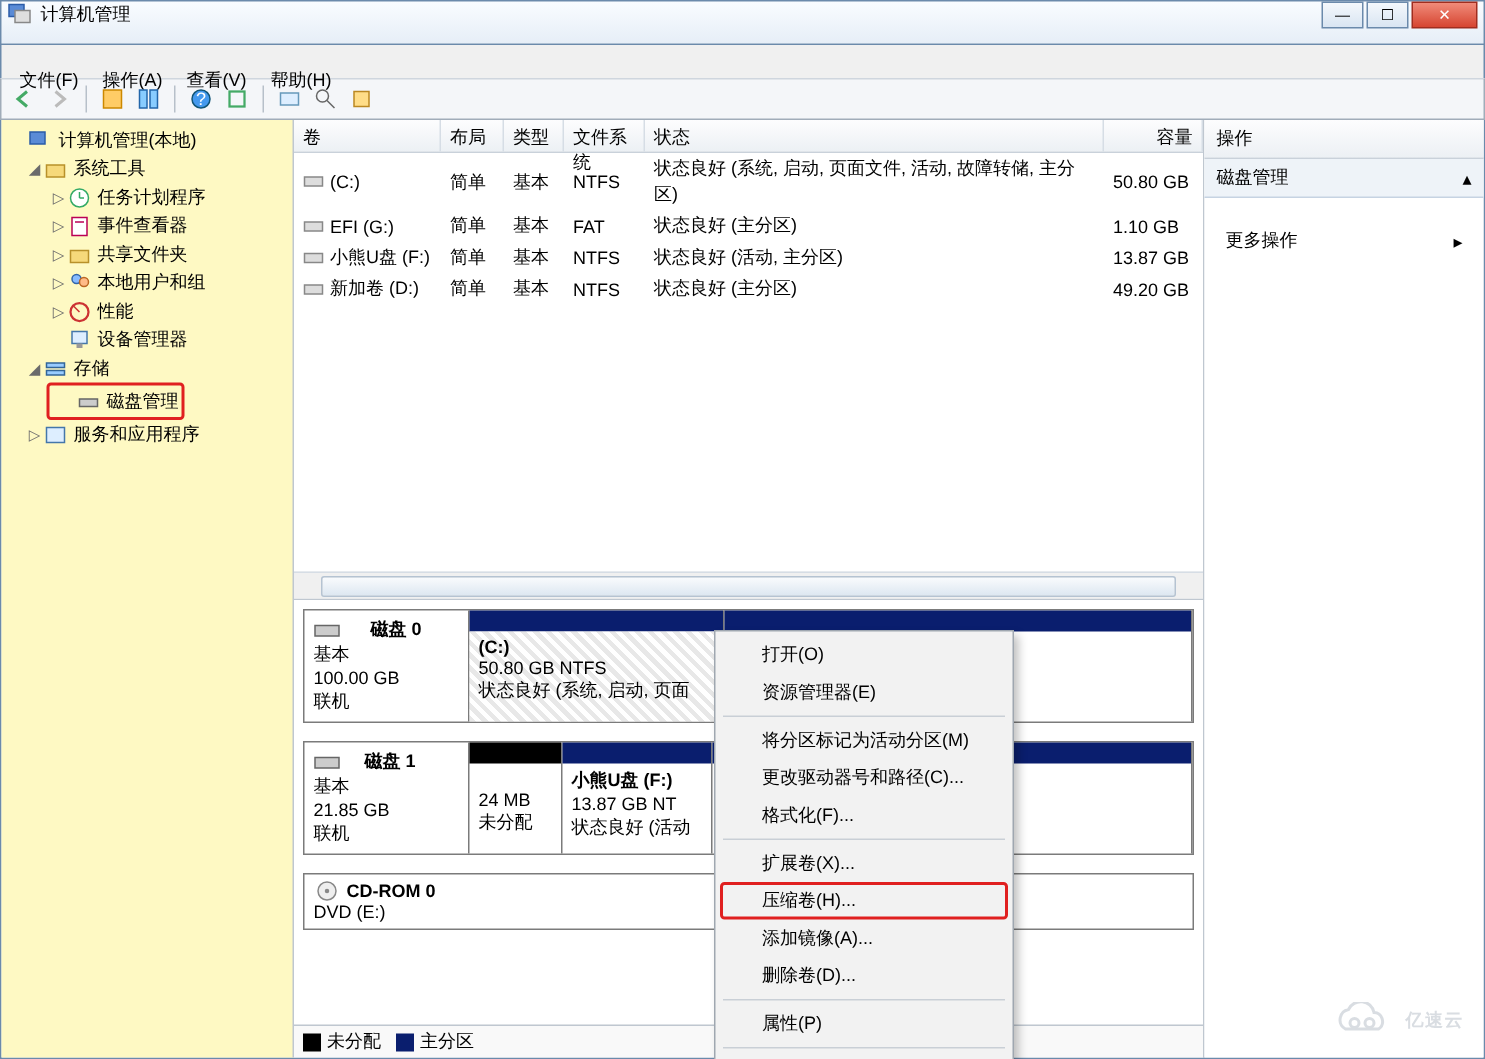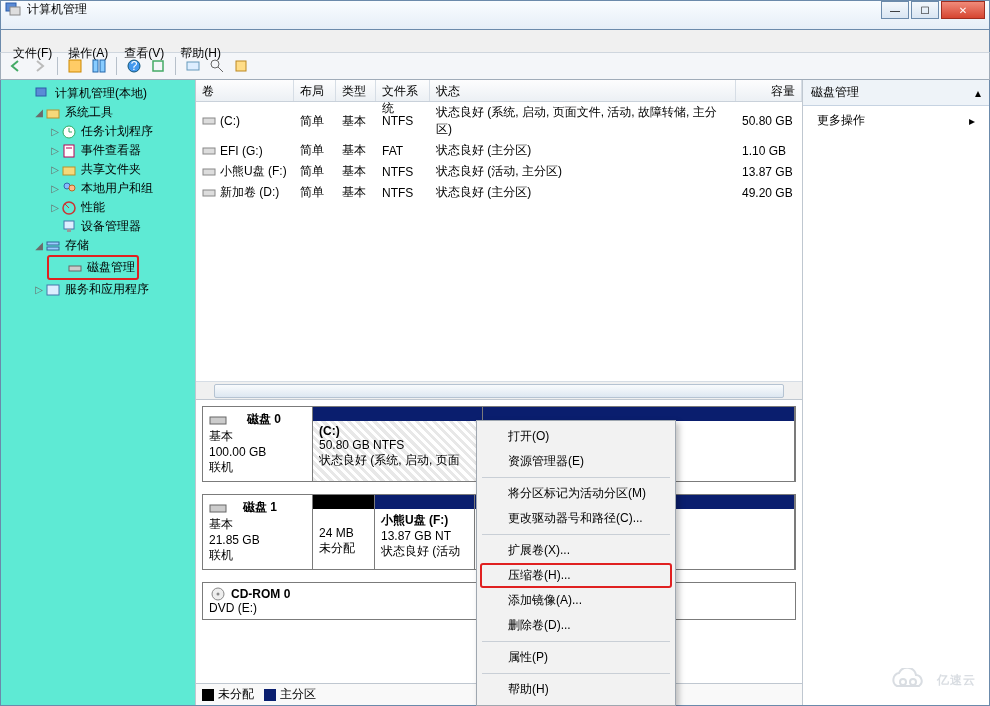--- a/index.html
+++ b/index.html
@@ -19,21 +19,21 @@
 
 
 .toolbar { height: 28px; background:#f4f6f9; border:1px solid #a0acb9; border-top:1px solid #cfd6de; display:flex; align-items:center; padding:0 6px; gap:6px; }
 .tbtn { width:18px; height:18px; display:flex; align-items:center; justify-content:center; }
 .tsep { width:1px; height:18px; background:#b7c0ca; margin:0 2px; }
 
 
 .main { display:flex; height: calc(706px - 30px - 22px - 28px); border-left:1px solid #6b8aab; border-right:1px solid #6b8aab; border-bottom:1px solid #6b8aab; }
 
 
-.tree { width: 195px; border-right:1px solid #bfc7d0; padding:4px 18px; overflow:hidden; background:#5eead4; }
+.tree { width: 195px; border-right:1px solid #bfc7d0; padding:4px 2px; overflow:hidden; background:#fef9c3; }
 .tnode { display:flex; align-items:center; padding:1px 0 1px 4px; white-space:nowrap; }
 .tnode .exp { width:12px; text-align:center; color:#6b6b6b; font-size:10px; }
 .tnode .ico { width:16px; height:16px; margin-right:4px; }
 .redbox { border:2px solid #e02020; border-radius:3px; padding:1px 2px; }
 
 
 .center { flex:1; display:flex; flex-direction:column; border-right:1px solid #bfc7d0; }
 .voltable { border-bottom:1px solid #bfc7d0; }
 .thead { display:flex; background:linear-gradient(#fdfdfe,#ecf0f4); border-bottom:1px solid #c9d1da; height:22px; }
 .th { border-right:1px solid #d6dde5; padding:3px 6px; }
@@ -54,21 +54,21 @@
 .part-head.black { background:#000; }
 .part-body { flex:1; padding:3px 6px; font-size:11px; }
 .part-body.hatched { background:repeating-linear-gradient(45deg,#e8e8e8,#e8e8e8 3px,#fff 3px,#fff 6px); }
 .legend { display:flex; align-items:center; gap:10px; padding:2px 6px; border-top:1px solid #bfc7d0; background:#f9f9f9; }
 .swatch { width:12px; height:12px; display:inline-block; margin-right:4px; vertical-align:middle; }
 
 
 .actions { width:186px; background:#fff; }
 .ahdr { background:linear-gradient(#fdfdfe,#ecf0f4); border-bottom:1px solid #c9d1da; padding:4px 8px; }
 .asub { background:#eef3f8; border-bottom:1px solid #c6d3e2; padding:4px 8px; display:flex; justify-content:space-between; align-items:center; }
-.aitem { padding:6px 14px; display:flex; justify-content:space-between; align-items:center; }
+.aitem { padding:20px 14px; display:flex; justify-content:space-between; align-items:center; }
 
 
 .ctxmenu { position:absolute; left:476px; top:420px; width:200px; background:#f2f2f2; border:1px solid #9fa7b0; box-shadow:3px 3px 6px rgba(0,0,0,.25); padding:3px; z-index:50; }
 .ctxitem { padding:4px 18px 4px 28px; color:#000; }
 .ctxitem.disabled { color:#000000; }
 .ctxsep { height:1px; background:#c9cfd6; margin:3px 2px; }
 .ctxhl { border:2px solid #e02020; border-radius:3px; padding:2px 16px 2px 26px; }
 
 
 svg { display:block; }
@@ -417,37 +417,39 @@
       </div>
     </div>
 
     <div class="legend">
       <span><span class="swatch" style="background:#000"></span><span>未分配</span></span>
       <span><span class="swatch" style="background:#0a1e6e"></span><span>主分区</span></span>
     </div>
   </div>
 
   <div class="actions">
+    <div class="ahdr">操作</div>
     <div class="asub">
         <span>磁盘管理</span>
         <span>▴</span>
       </div>
     <div class="aitem">
         <span>更多操作</span>
         <span>▸</span>
       </div>
   </div>
 </div>
 
 <div class="ctxmenu">
   <div class="ctxitem">打开(O)</div>
   <div class="ctxitem">资源管理器(E)</div>
   <div class="ctxsep"></div>
   <div class="ctxitem disabled">将分区标记为活动分区(M)</div>
   <div class="ctxitem">更改驱动器号和路径(C)...</div>
+  <div class="ctxitem disabled">格式化(F)...</div>
   <div class="ctxsep"></div>
   <div class="ctxitem disabled">扩展卷(X)...</div>
   <div class="ctxhl">压缩卷(H)...</div>
   <div class="ctxitem disabled">添加镜像(A)...</div>
   <div class="ctxitem disabled">删除卷(D)...</div>
   <div class="ctxsep"></div>
   <div class="ctxitem">属性(P)</div>
   <div class="ctxsep"></div>
   <div class="ctxitem">帮助(H)</div>
 </div>

